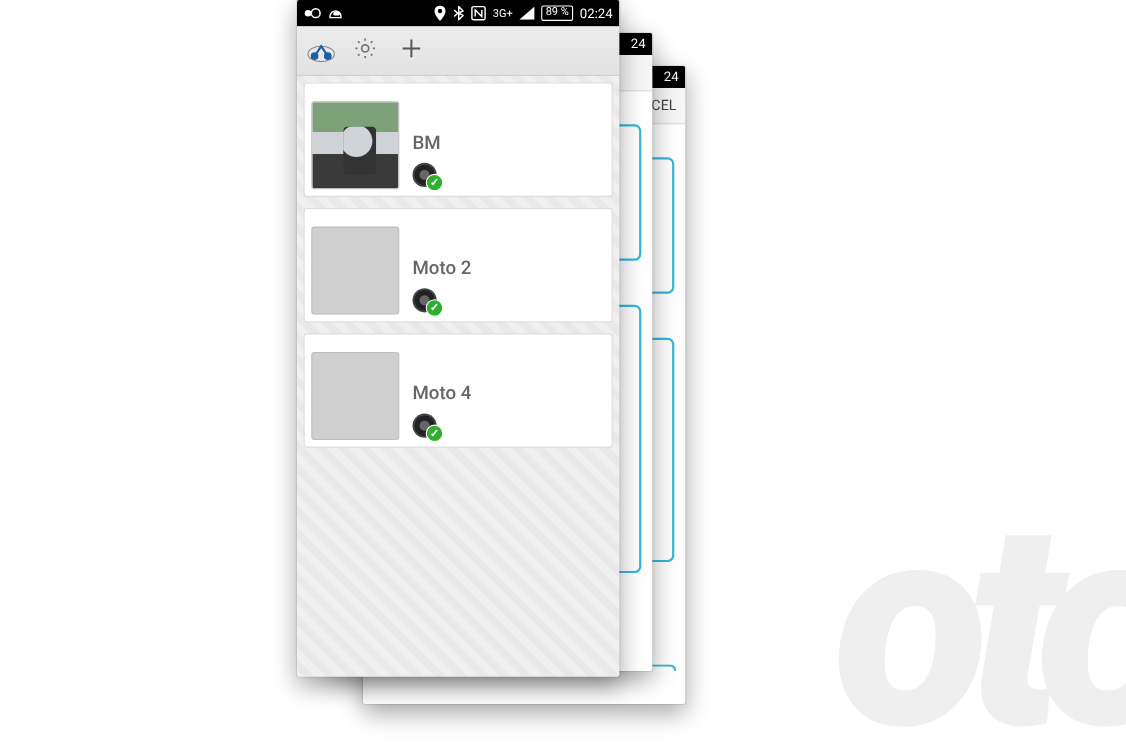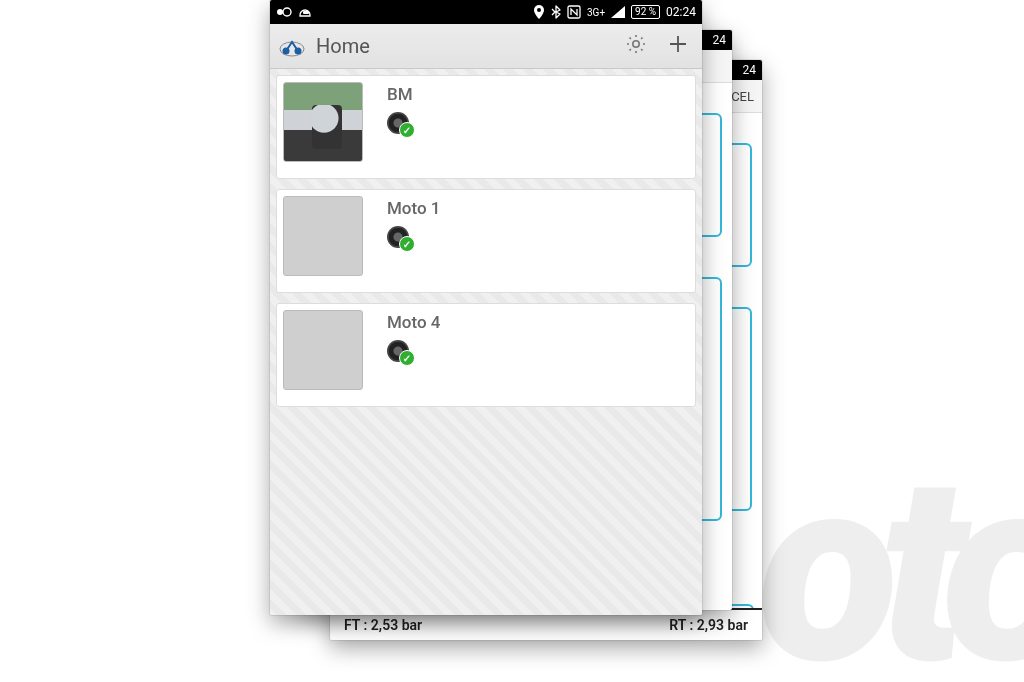--- a/index.html
+++ b/index.html
@@ -1,31 +1,31 @@
 <!DOCTYPE html>
 <html><head>
 <meta charset="utf-8">
 <style>
   html,body{margin:0;padding:0;width:1024px;height:682px;background:#fff;font-family:Roboto,Arial,sans-serif;overflow:hidden;position:relative}
   .watermark{position:absolute;right:-40px;bottom:-40px;opacity:.08;pointer-events:none;font-size:260px;font-weight:900;font-style:italic;color:#333;letter-spacing:-20px}
   .stage{position:absolute;left:270px;top:0;width:480px;height:680px}
-  .screen{position:absolute;width:432px;background:#f5f5f5;box-shadow:0 8px 22px rgba(0,0,0,.35),0 0 0 1px rgba(0,0,0,.08);border-radius:2px;overflow:hidden}
+  .screen{position:absolute;width:293px;background:#f5f5f5;box-shadow:0 8px 22px rgba(0,0,0,.35),0 0 0 1px rgba(0,0,0,.08);border-radius:2px;overflow:hidden}
   .screen.s3{left:60px;top:60px;height:580px;background:#fff}
   .screen.s2{left:30px;top:30px;height:580px;background:#fff}
   .screen.s1{left:0;top:0;height:615px}
   .statusbar{height:24px;background:#000;color:#fff;display:flex;align-items:center;font-size:12px;padding:0 6px;gap:6px}
   .statusbar .spacer{flex:1}
   .statusbar .ic{display:inline-flex;align-items:center;justify-content:center}
   .battery-box{border:1px solid #fff;border-radius:2px;padding:0 3px;font-size:10px;line-height:12px}
   .titlebar{height:44px;background:linear-gradient(#ececec,#e2e2e2);border-bottom:1px solid #c9c9c9;display:flex;align-items:center;padding:0 8px;gap:10px}
   .titlebar .app-ic svg{display:block}
   .titlebar .title{font-size:20px;color:#555;flex:1}
   .titlebar .tb-btn{width:32px;height:32px;display:flex;align-items:center;justify-content:center;color:#666}
   .content{height:calc(100% - 68px);padding:6px;background:repeating-linear-gradient(45deg,#e9e9e9 0 7px,#f0f0f0 7px 14px)}
-  .card{background:#fff;border-radius:3px;border:1px solid #ddd;margin-bottom:10px;display:flex;padding:6px;gap:24px;align-items:flex-start;min-height:90px}
+  .card{background:#fff;border-radius:3px;border:1px solid #ddd;margin-bottom:10px;display:flex;padding:6px;gap:12px;align-items:flex-end;min-height:90px}
   .thumb{width:78px;height:78px;background:#cfcfcf;border-radius:3px;border:1px solid #bbb;flex:0 0 auto;position:relative;overflow:hidden}
   .thumb.photo{background:linear-gradient(#7da27a 0 35%,#cfd2d6 35% 60%,#3a3a3a 60%)}
   .thumb.photo::after{content:"";position:absolute;left:28px;top:22px;width:30px;height:44px;background:radial-gradient(circle at 40% 30%,#d8dde2 0 14px,transparent 15px),linear-gradient(#2b2b2b,#2b2b2b);border-radius:4px;filter:contrast(.9)}
   .card-body{display:flex;flex-direction:column;gap:6px;padding-top:2px}
   .card-title{font-size:17px;color:#666;font-weight:500}
   .tire-ic{width:26px;height:26px;position:relative}
   .tire-ic .tire{width:22px;height:22px;border-radius:50%;background:radial-gradient(circle,#666 0 4px,#222 5px 9px,#444 9.5px 11px);position:absolute;left:0;top:2px}
   .tire-ic .check{position:absolute;right:-2px;bottom:-2px;width:14px;height:14px;border-radius:50%;background:#2fae2f;border:1.5px solid #fff;display:flex;align-items:center;justify-content:center;color:#fff;font-size:10px;font-weight:bold}
   
   .s2 .mini-status,.s3 .mini-status{height:20px;background:#000;color:#fff;font-size:12px;display:flex;align-items:center;justify-content:flex-end;padding:0 6px}
@@ -44,24 +44,20 @@
   <div class="screen s3">
     <div class="mini-status">
         <span>24</span>
       </div>
     <div class="mini-bar">
         <span>CEL</span>
       </div>
     <div class="bordered"></div>
     <div class="bordered" style="height:200px;margin-top:40px"></div>
     <div class="bottom-line"></div>
-    <div class="bottom-strip">
-      <span>FT : 2,53 bar</span>
-      <span>RT : 2,93 bar</span>
-    </div>
   </div>
 
   <div class="screen s2">
     <div class="mini-status">
         <span>24</span>
       </div>
     <div class="mini-bar"></div>
     <div class="bordered"></div>
     <div class="bordered" style="height:240px;margin-top:40px"></div>
   </div>
@@ -98,34 +94,33 @@
             <rect x="1" y="1" width="12" height="12" rx="1.5" fill="none" stroke="#fff" stroke-width="1.3"></rect>
             <path d="M4 10V4l6 6V4" fill="none" stroke="#fff" stroke-width="1.3"></path>
           </svg>
       </span>
       <span style="font-size:10px">3G+</span>
       <span class="ic">
         <svg width="14" height="12" viewBox="0 0 14 12">
             <path d="M0 12h14V0z" fill="#fff"></path>
           </svg>
       </span>
-      <span class="battery-box">92 %</span>
+      <span class="battery-box">89 %</span>
       <span>02:24</span>
     </div>
 
     <div class="titlebar">
       <span class="app-ic">
         <svg width="28" height="22" viewBox="0 0 28 22">
             <ellipse cx="14" cy="14" rx="12" ry="7" fill="#e8e8e8" stroke="#888"></ellipse>
             <circle cx="8" cy="16" r="3.5" fill="#1b5fa6"></circle>
             <circle cx="20" cy="16" r="3.5" fill="#1b5fa6"></circle>
             <path d="M8 16L14 7l6 9" fill="none" stroke="#1b5fa6" stroke-width="2"></path>
           </svg>
       </span>
-      <span class="title">Home</span>
       <span class="tb-btn">
         <span>
           <svg width="24" height="24" viewBox="0 0 24 24" fill="none" stroke="#777" stroke-width="1.6">
               <circle cx="12" cy="12" r="3.2"></circle>
               <path d="M12 3v2M12 19v2M3 12h2M19 12h2M5.5 5.5l1.4 1.4M17.1 17.1l1.4 1.4M5.5 18.5l1.4-1.4M17.1 6.9l1.4-1.4"></path>
             </svg>
         </span>
       </span>
       <span class="tb-btn">
         <span>
@@ -145,21 +140,21 @@
           <div class="tire-ic">
               <div class="tire"></div>
               <div class="check">✓</div>
             </div>
         </div>
       </div>
 
       <div class="card">
         <div class="thumb"></div>
         <div class="card-body">
-          <div class="card-title">Moto 1</div>
+          <div class="card-title">Moto 2</div>
           <div class="tire-ic">
               <div class="tire"></div>
               <div class="check">✓</div>
             </div>
         </div>
       </div>
 
       <div class="card">
         <div class="thumb"></div>
         <div class="card-body">

